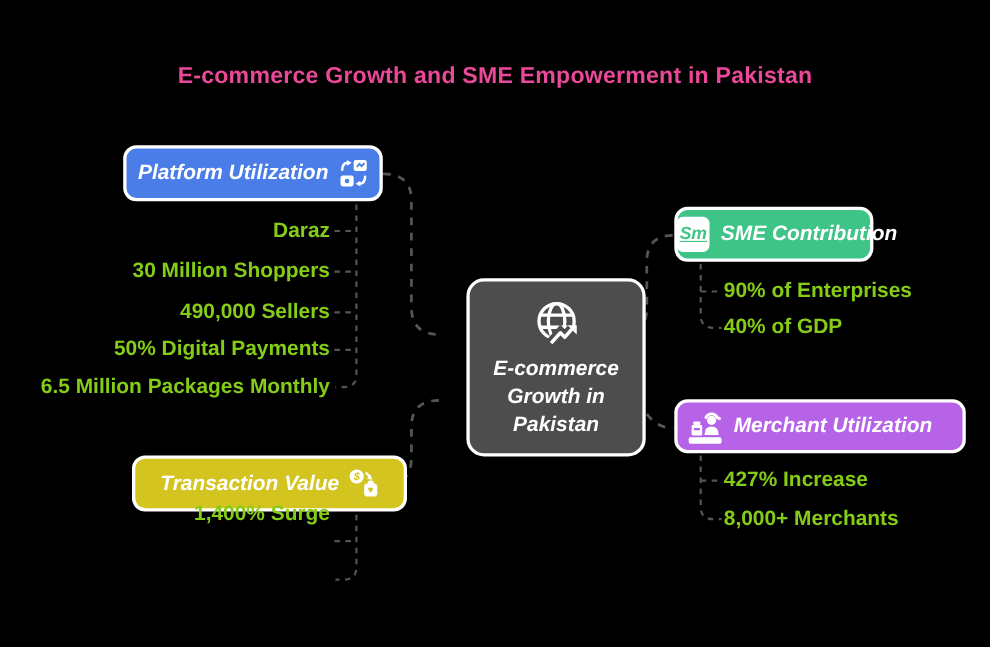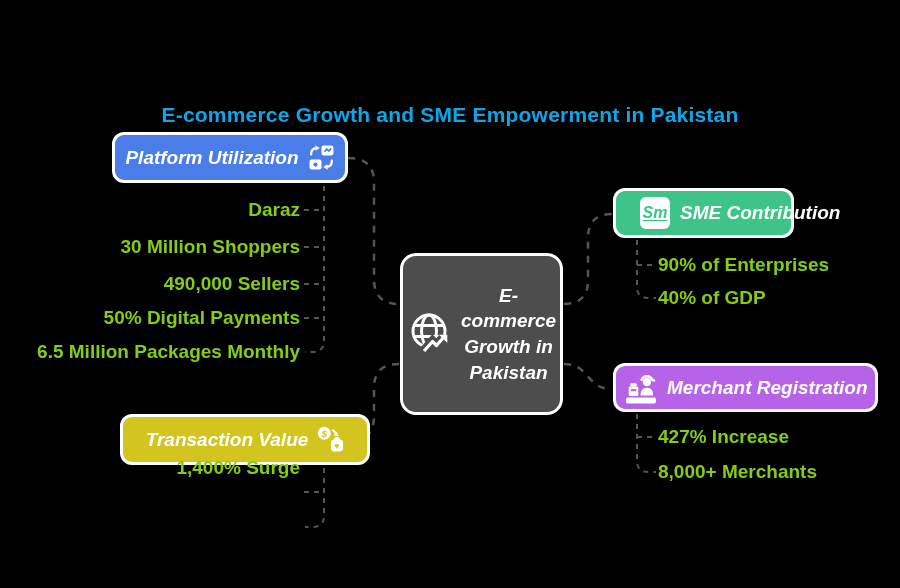--- a/index.html
+++ b/index.html
@@ -2,36 +2,36 @@
 <html><head>
 <meta charset="utf-8">
 <style>
   html,body{margin:0;padding:0;background:#000;}
   .canvas{
     position:relative;width:900px;height:588px;background:#000;overflow:hidden;
     font-family:"Liberation Sans",sans-serif;
   }
   .title{
     position:absolute;left:0;right:0;top:57px;text-align:center;
-    font-size:21px;font-weight:700;color:#0ea5e9;letter-spacing:.2px;margin-top:46px;
+    font-size:21px;font-weight:700;color:#ec4899;letter-spacing:.2px;
   }
   svg.links{position:absolute;left:0;top:0;z-index:1;}
   .box{
     position:absolute;z-index:2;box-sizing:border-box;
     border:3px solid #fff;border-radius:12px;
     display:flex;align-items:center;justify-content:center;
     color:#fff;font-weight:600;font-size:19px;white-space:nowrap;font-style:italic;
   }
   #box-platform{left:112px;top:132px;width:236px;height:51px;background:#4a7de8;gap:9px;}
-  #box-sme{left:613px;top:188px;width:181px;height:50px;background:#3ec487;gap:10px;justify-content:flex-start;padding-left:24px;}
+  #box-sme{left:613px;top:188px;width:181px;height:50px;background:#3ec487;gap:10px;justify-content:center;padding-left:24px;}
   #box-merchant{left:613px;top:363px;width:265px;height:49px;background:#b763e8;gap:10px;justify-content:flex-start;padding-left:9px;}
   #box-transaction{left:120px;top:414px;width:250px;height:51px;background:#d4c41f;gap:9px;}
   #box-center{
-    left:400px;top:253px;width:163px;height:162px;background:#4d4d4d;
-    border-radius:16px;gap:2px;font-size:19px;line-height:1.35;
+    left:424px;top:253px;width:163px;height:162px;background:#4d4d4d;
+    border-radius:16px;flex-direction:column;gap:2px;font-size:19px;line-height:1.35;
     text-align:center;white-space:normal;
   }
   #box-center .center-label{width:126px;}
   .sme-badge{
     width:30px;height:32px;background:#fff;border-radius:6px;flex:0 0 auto;
     display:flex;align-items:center;justify-content:center;
     color:#3ec487;font-size:16px;font-weight:700;
     text-decoration:underline;text-underline-offset:2px;
   }
   .item{
@@ -100,21 +100,21 @@
       <g fill="#fff">
         <rect x="1" y="24" width="28" height="5.5" rx="1.5"></rect>
         <rect x="3.5" y="13.5" width="9" height="9" rx="1.2"></rect>
         <rect x="5" y="10.5" width="6" height="3" rx="1"></rect>
         <circle cx="20.5" cy="9.5" r="3.9"></circle>
         <path d="M14.5,22 Q14.5,14.8 20.5,14.8 Q26.5,14.8 26.5,22 Z"></path>
       </g>
       <rect x="5.5" y="16" width="5" height="2" fill="#b763e8"></rect>
       <path d="M15.6,7.2 A5.3,5.3 0 0 1 25.4,7.2 L27.3,8" stroke="#fff" stroke-width="2.4" fill="none" stroke-linecap="round"></path>
     </svg>
-    <span>Merchant Registration</span>
+    <span>Merchant Utilization</span>
   </div>
 
   <div class="box" id="box-transaction">
     <span>Transaction Value</span>
     <svg class="ic" width="27" height="27" viewBox="0 0 26 26">
       <circle cx="7" cy="7" r="6.2" fill="#fff"></circle>
       <text x="7" y="10.3" font-size="9.5" font-weight="bold" fill="#d4c41f" text-anchor="middle" font-family="Liberation Sans,sans-serif">$</text>
       <path d="M15,3.5 L18.5,7.2" stroke="#fff" stroke-width="2"></path>
       <polygon points="20.6,9.8 15.9,8.9 19.3,5.4" fill="#fff"></polygon>
       <rect x="16.5" y="10.5" width="5.5" height="4" rx="2" fill="#fff"></rect>

